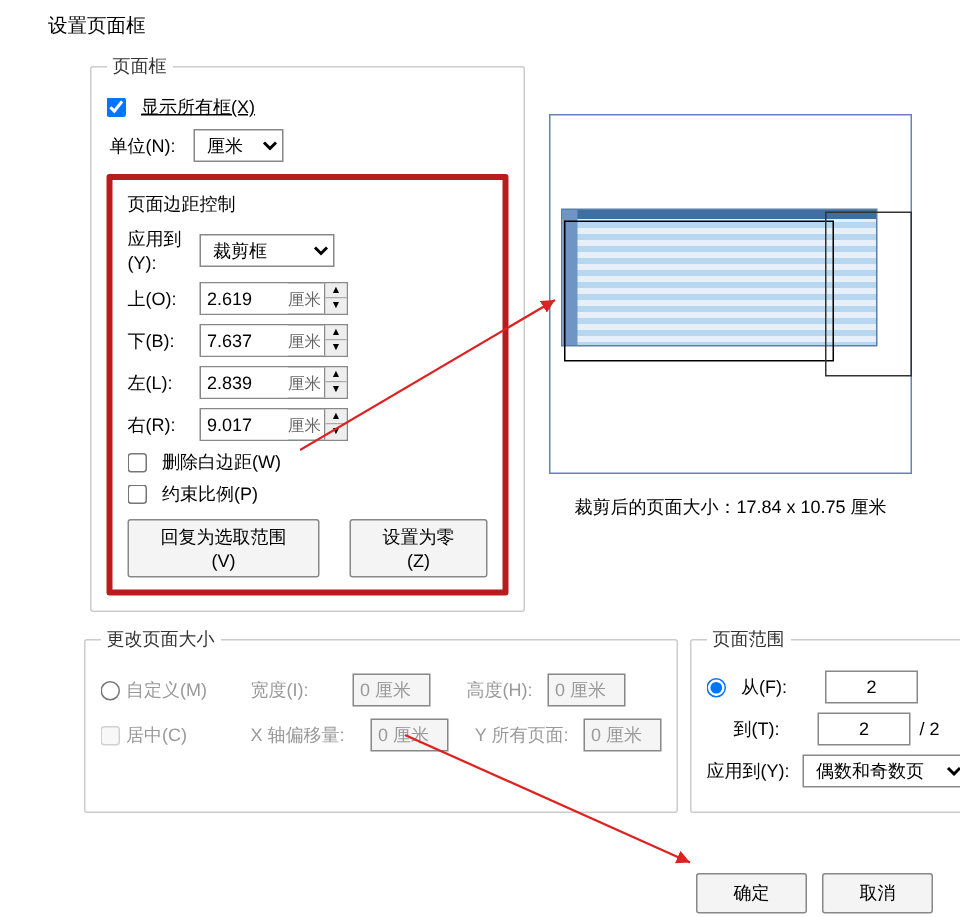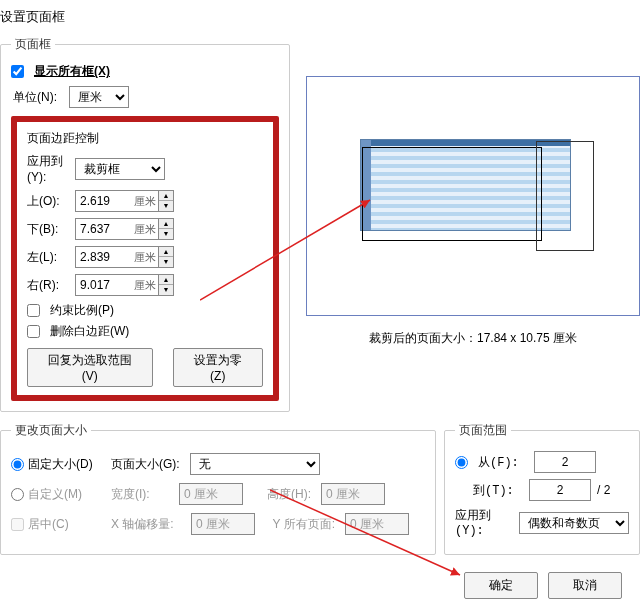--- a/index.html
+++ b/index.html
@@ -1,63 +1,63 @@
 <!DOCTYPE html>
 <html><head>
 <meta charset="utf-8">
 <style>
   * { box-sizing: border-box; font-family: "Microsoft YaHei", sans-serif; }
   body { margin: 0; background: #fff; font-size: 12px; color: #000; width: 640px; height: 611px; overflow: hidden; }
-  .window { padding: 8px 0; }
+  .window { padding: 8px 32px; }
   .title { font-size: 13px; margin-bottom: 10px; }
   fieldset { border: 1px solid #ccc; border-radius: 2px; margin: 0 0 10px 0; padding: 6px 10px 10px 10px; position: relative; }
   legend { font-size: 12px; padding: 0 4px; color: #333; }
   .row { display: flex; align-items: center; margin: 4px 0; gap: 6px; }
   input[type="checkbox"], input[type="radio"] { margin: 0 4px 0 0; }
-  .underline { text-decoration: underline; font-weight: bold; }
+  .underline { text-decoration: underline; }
   label.lbl { min-width: 50px; }
   .unit-row { margin: 6px 0 8px 2px; }
   select, input[type="text"] { font-size: 12px; padding: 2px 4px; border: 1px solid #888; background: #fff; height: 22px; }
   select { height: 22px; }
-  .margin-group { border: 6px solid #b91c1c; border-radius: 2px; padding: 8px 10px; margin-top: 4px; }
+  .margin-group { border: 4px solid #b91c1c; border-radius: 2px; padding: 8px 10px; margin-top: 4px; }
   .margin-group .grp-title { margin-bottom: 6px; }
   .margin-row { display: flex; align-items: center; margin: 6px 0; }
   .margin-row .mlabel { width: 48px; }
   .num-wrap { display: flex; align-items: center; border: 1px solid #888; height: 22px; }
   .num-wrap input { border: none; width: 58px; height: 20px; padding: 0 4px; }
   .num-wrap .unit { font-size: 11px; color: #666; padding-right: 2px; }
   .spinner { display: flex; flex-direction: column; border-left: 1px solid #888; }
   .spinner .spin { width: 14px; height: 10px; border: none; background: #eee; font-size: 7px; line-height: 8px; padding: 0; cursor: pointer; border-bottom: 1px solid #aaa; }
   .spinner .spin:last-child { border-bottom: none; }
   .btn { border: 1px solid #888; background: #f4f4f4; padding: 3px 14px; font-size: 12px; cursor: pointer; border-radius: 2px; }
   .btn-row { display: flex; gap: 20px; margin-top: 8px; }
   .top-area { display: flex; gap: 16px; }
-  .left-col { flex: 0 0 290px; }
+  .left-col { flex: 0 0 290px; margin-left: 28px; }
   .preview-col { flex: 1; }
   .preview-box { border: 1px solid #6a7fbf; height: 240px; margin-top: 40px; position: relative; background: #fff; display: flex; align-items: center; justify-content: center; }
   .doc-sheet { position: relative; width: 235px; height: 130px; background: #fff; }
   .doc-data { position: absolute; left: 4px; top: 8px; right: 20px; bottom: 30px; border: 1px solid #5a7fa8; background: repeating-linear-gradient(to bottom, #b7d6ef 0 4px, #e6f0fa 4px 8px); }
   .doc-header { position: absolute; top: 0; left: 0; right: 0; height: 6px; background: #3d6fa3; }
   .doc-leftcol { position: absolute; top: 0; left: 0; bottom: 0; width: 10px; background: #6e95c5; }
   .doc-frame1 { position: absolute; border: 1px solid #000; left: 6px; top: 16px; width: 180px; height: 94px; }
   .doc-frame2 { position: absolute; border: 1px solid #333; left: 180px; top: 10px; width: 58px; height: 110px; }
   .preview-caption { text-align: center; margin-top: 14px; font-size: 12px; }
-  .bottom-area { display: flex; gap: 8px; }
+  .bottom-area { display: flex; gap: 8px; margin-left: 24px; }
   .change-size { flex: 1; }
   .page-range { width: 176px; }
   .cs-row { display: flex; align-items: center; margin: 8px 0; gap: 10px; }
   .cs-row .cell-lbl { min-width: 90px; display: flex; align-items: center; }
   .cs-row .lbl2 { min-width: 58px; }
   .disabled { color: #999; }
   .disabled input, .disabled select { background: #f5f5f5; color: #999; }
-  .small-input { width: 64px; height: 20px; }
+  .small-input { width: 52px; height: 20px; }
   .page-range .pr-row { display: flex; align-items: center; margin: 6px 0; gap: 6px; }
-  .page-range .pr-label { width: 50px; font-family: Liberation Mono, monospace; }
+  .page-range .pr-label { width: 50px; }
   .page-input { width: 62px; text-align: center; }
-  .footer-btns { position: absolute; right: 18px; bottom: 12px; display: flex; gap: 10px; }
+  .footer-btns { position: absolute; right: 18px; bottom: 2px; display: flex; gap: 10px; }
   .arrow-svg { position: absolute; pointer-events: none; }
 </style>
 </head>
 <body>
 
 <div class="window">
   <div class="title">设置页面框</div>
 
   <div class="top-area">
     <div class="left-col">
@@ -127,25 +127,25 @@
               <span class="unit">厘米</span>
               <div class="spinner">
                 <button class="spin">▲</button>
                 <button class="spin">▼</button>
               </div>
             </div>
           </div>
 
           <div class="row">
             <input type="checkbox" style="">
-            <span>约束比例(P)</span>
+            <span>删除白边距(W)</span>
           </div>
           <div class="row">
             <input type="checkbox" style="">
-            <span>删除白边距(W)</span>
+            <span>约束比例(P)</span>
           </div>
 
           <div class="btn-row">
             <button class="btn">回复为选取范围(V)</button>
             <button class="btn">设置为零(Z)</button>
           </div>
         </div>
       </fieldset>
     </div>
 
@@ -170,30 +170,20 @@
           <path d="M0,0 L6,3 L0,6 Z" fill="#d22"></path>
         </marker>
       </defs>
     <line x1="0" y1="110" x2="170" y2="10" stroke="#d22" stroke-width="1.5" marker-end="url(#ah1)"></line>
   </svg>
 
   <div class="bottom-area">
     <fieldset class="change-size">
       <legend>更改页面大小</legend>
 
-      <div class="cs-row">
-        <span class="cell-lbl">
-          <input type="radio" name="sizemode" checked="" style="">
-          <span>固定大小(D)</span>
-        </span>
-        <span class="lbl2">页面大小(G):</span>
-        <select style="width:130px">
-          <option>无</option>
-        </select>
-      </div>
 
       <div class="cs-row disabled">
         <span class="cell-lbl">
           <input type="radio" name="sizemode" style="">
           <span>自定义(M)</span>
         </span>
         <span class="lbl2">宽度(I):</span>
         <input type="text" class="small-input" disabled="" value="0 厘米" style="">
         <span class="lbl2" style="text-align:right">高度(H):</span>
         <input type="text" class="small-input" disabled="" value="0 厘米" style="">

